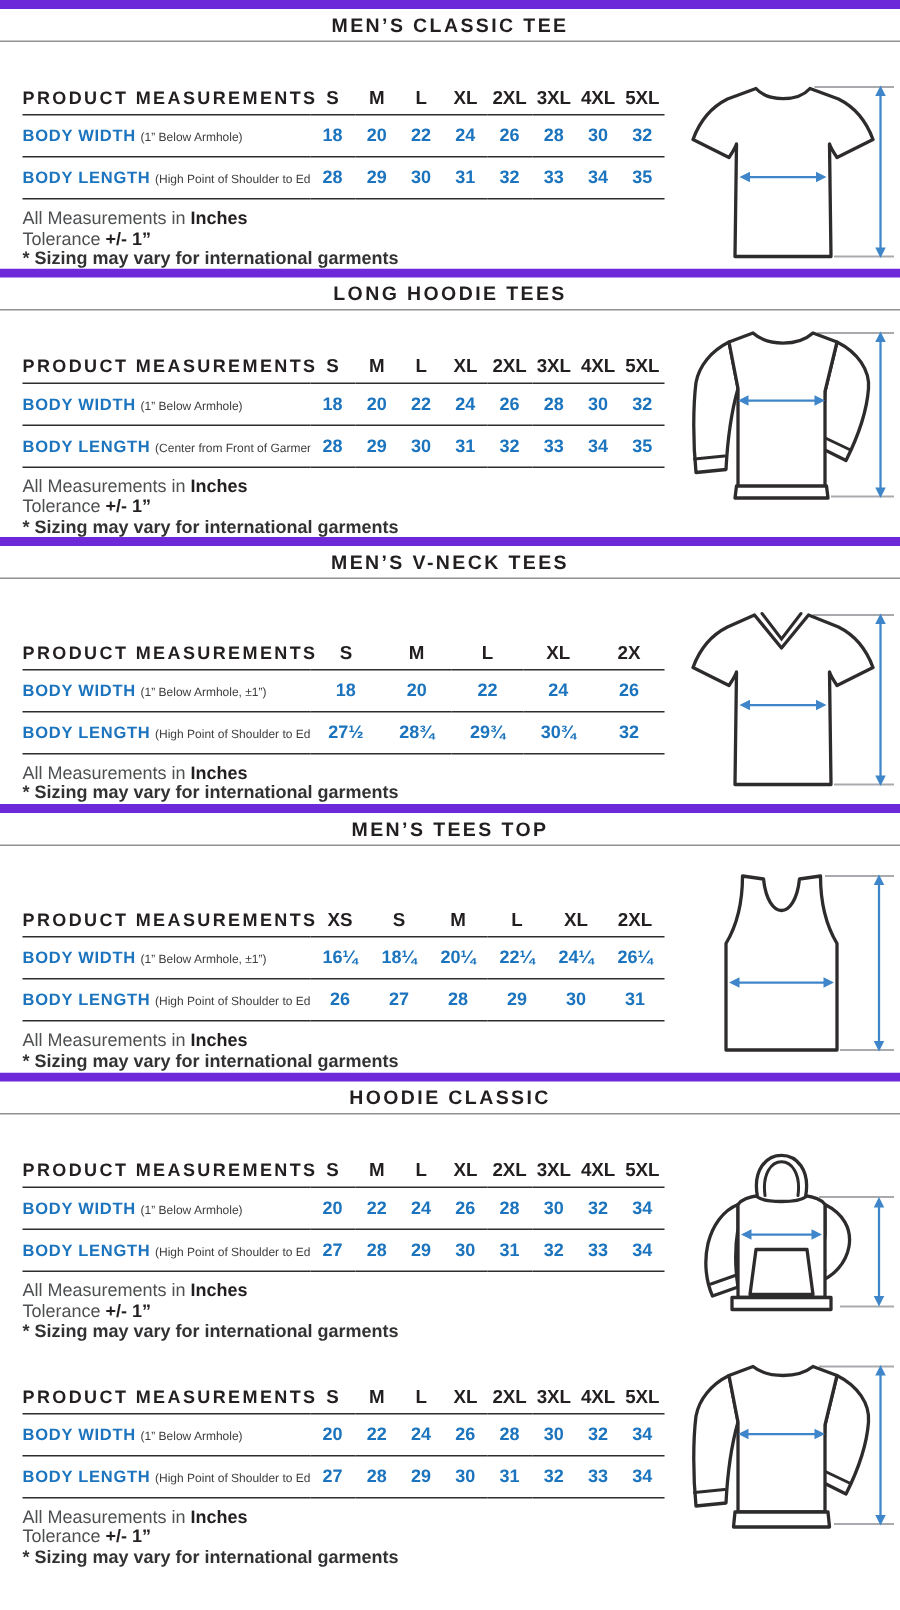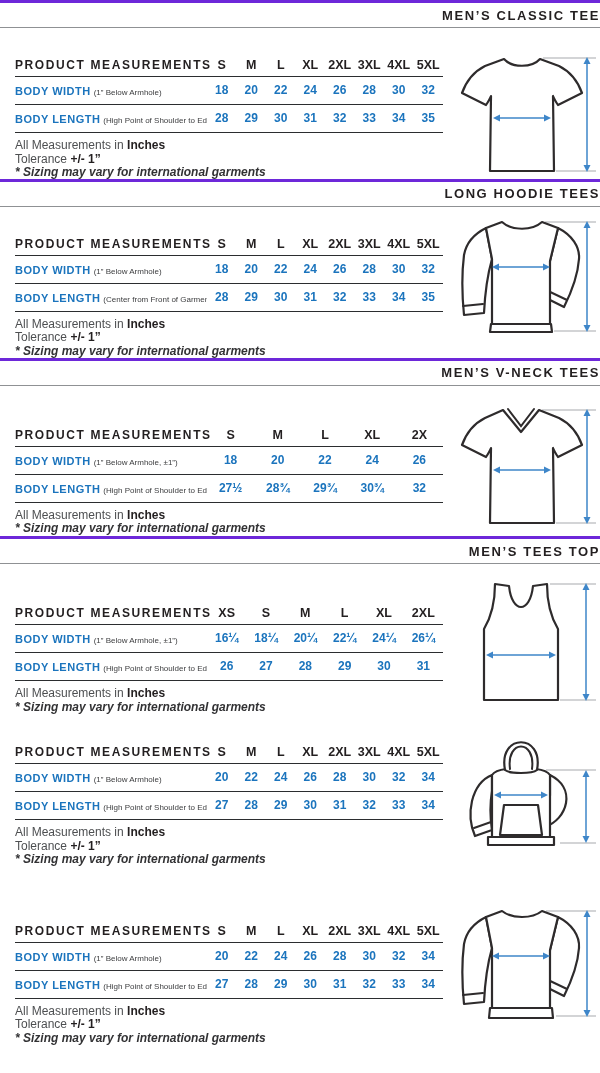--- a/index.html
+++ b/index.html
@@ -4,43 +4,43 @@
 <style>
   html,body{margin:0;padding:0;}
   body{
     width:600px;height:1073px;background:#ffffff;color:#231f20;
     font-family:"Liberation Sans","DejaVu Sans",sans-serif;
     overflow:hidden;
   }
   .section{height:178.8px;box-sizing:border-box;overflow:hidden;}
   .title-band{
     height:28px;box-sizing:border-box;
-    border-top:3px solid #6d28d9;border-bottom:1px solid #8f9194;
-    display:flex;align-items:center;justify-content:flex-end;
+    border-top:6px solid #6d28d9;border-bottom:1px solid #8f9194;
+    display:flex;align-items:center;justify-content:center;
   }
   .title{
     margin:0;font-size:13px;font-weight:800;letter-spacing:1.6px;color:#231f20;
   }
   .section-body{position:relative;height:150px;padding-left:12px;}
   .table-wrap{position:absolute;left:15px;top:30px;width:428px;}
   .section.no-tol .table-wrap{top:42px;}
   table.measurements-table{width:100%;border-collapse:collapse;table-layout:fixed;}
   col.label-col{width:192px;}
   thead tr,tbody tr{border-bottom:1.5px solid #2b2d2f;}
   th,td{padding:0;}
   .pm-th{text-align:left;font-size:12px;font-weight:800;letter-spacing:1.6px;padding-bottom:4px;white-space:nowrap;}
   .size-th{text-align:center;font-size:12.5px;font-weight:800;padding-bottom:4px;}
   tbody td{padding:4px 0 5px;}
   .label-cell{white-space:nowrap;overflow:hidden;}
   .row-label{color:#1b74bd;font-weight:800;font-size:11px;letter-spacing:.5px;}
   .row-note{color:#3c3d3f;font-size:8px;margin-left:3px;}
   td.val{color:#1b74bd;font-weight:800;font-size:12px;text-align:center;}
   .notes{margin-top:6px;font-size:12px;color:#4d4f51;line-height:13.5px;}
   .notes b{color:#231f20;}
-  .note-line.sizing-note{font-style:italic;font-weight:bold;color:#323234;}
+  .note-line.sizing-note{font-weight:bold;color:#323234;}
   .garment{position:absolute;right:2px;top:2px;width:152px;height:146px;}
   .section.g-tee .garment{top:16px;}
   .section.g-vneck .garment{top:10px;}
   .section.g-tank .garment{top:8px;}
   .garment svg{width:100%;height:100%;}
   .ol{fill:#ffffff;stroke:#2e2b2c;stroke-width:2.2;stroke-linejoin:round;stroke-linecap:round;}
   .ln{fill:none;stroke:#2e2b2c;stroke-width:2;stroke-linecap:round;}
   .leader{stroke:#a8aaad;stroke-width:1.2;}
   .ba{stroke:#3e86c9;stroke-width:1.5;}
   .bh{fill:#3e86c9;stroke:none;}
@@ -302,20 +302,23 @@
     <line class="ba" x1="46" y1="83" x2="104" y2="83"></line>
     <polygon class="bh" points="40,83 47,79.5 47,86.5"></polygon>
             <polygon class="bh" points="110,83 103,79.5 103,86.5"></polygon>
     <line class="ba" x1="140" y1="15" x2="140" y2="125"></line>
     <polygon class="bh" points="140,11 136.5,18 143.5,18"></polygon>
             <polygon class="bh" points="140,129 136.5,122 143.5,122"></polygon>
   </svg></div>
     </div>
   </section>
     <section class="section g-hoodie">
+    <div class="title-band">
+      <h2 class="title">HOODIE CLASSIC</h2>
+    </div>
     <div class="section-body">
       <div class="table-wrap">
         <table class="measurements-table">
           <colgroup>
               <col class="label-col">
             </colgroup>
           <thead>
             <tr>
               <th class="pm-th">PRODUCT MEASUREMENTS</th>
             <th class="size-th">S</th>

